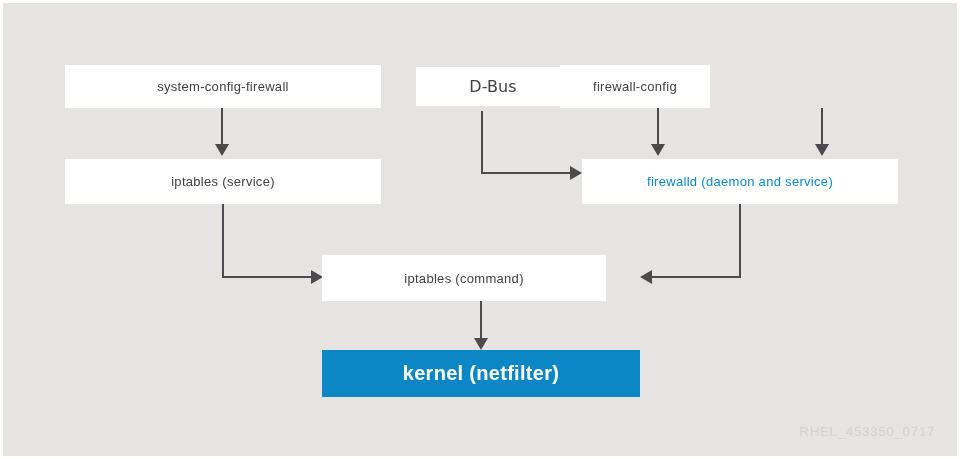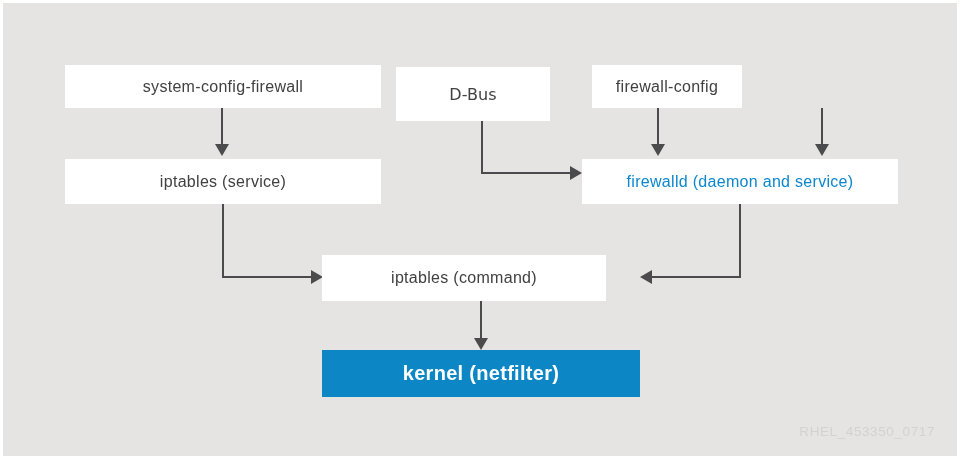--- a/index.html
+++ b/index.html
@@ -32,21 +32,21 @@
   }
   .box{
     position:absolute;
     background:var(--box-background);
     display:flex;
     align-items:center;
     justify-content:center;
     z-index:2;
   }
   .box-label{
-    font-size:16px;
+    font-size:13px;
     color:var(--box-text);
     letter-spacing:0.3px;
     white-space:nowrap;
   }
   .box-label.dbus{
     font-family:"DejaVu Sans", sans-serif;
     font-size:16px;
     letter-spacing:0.1px;
   }
   .box-label.blue{
@@ -101,25 +101,25 @@
 </head>
 <body>
 
 <div class="figure">
   <div class="canvas-bg"></div>
 
   <div class="box" style="left:65px;top:65px;width:316px;height:43px">
     <span class="box-label">system-config-firewall</span>
   </div>
 
-  <div class="box" style="left:396px;top:67px;width:154px;height:54px">
+  <div class="box" style="left:416px;top:67px;width:154px;height:39px">
     <span class="box-label dbus">D-Bus</span>
   </div>
 
-  <div class="box" style="left:592px;top:65px;width:150px;height:43px">
+  <div class="box" style="left:560px;top:65px;width:150px;height:43px">
     <span class="box-label">firewall-config</span>
   </div>
 
 
   <div class="box" style="left:65px;top:159px;width:316px;height:45px">
     <span class="box-label">iptables (service)</span>
   </div>
 
   <div class="box" style="left:582px;top:159px;width:316px;height:45px">
     <span class="box-label blue">firewalld (daemon and service)</span>

